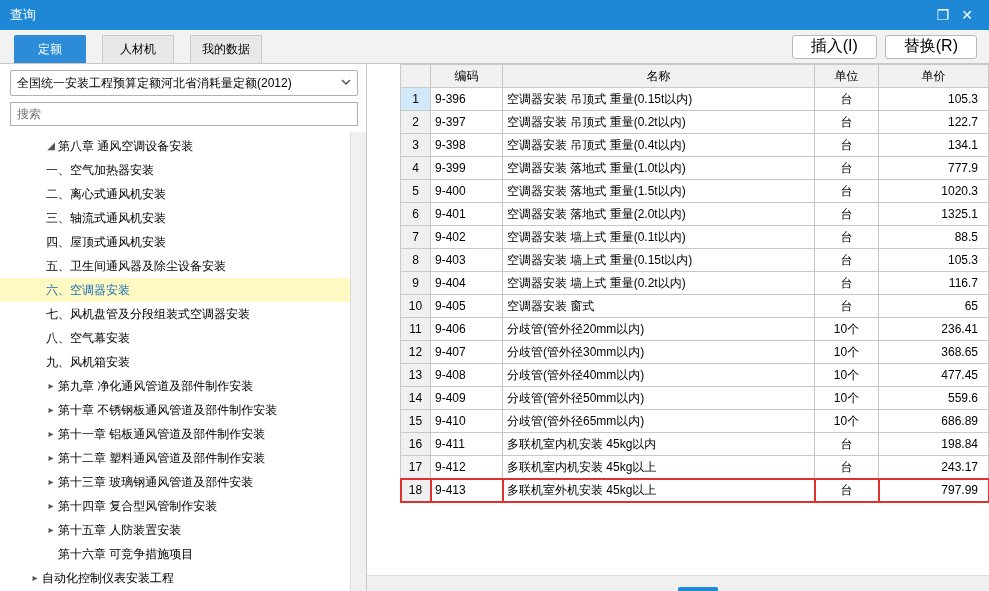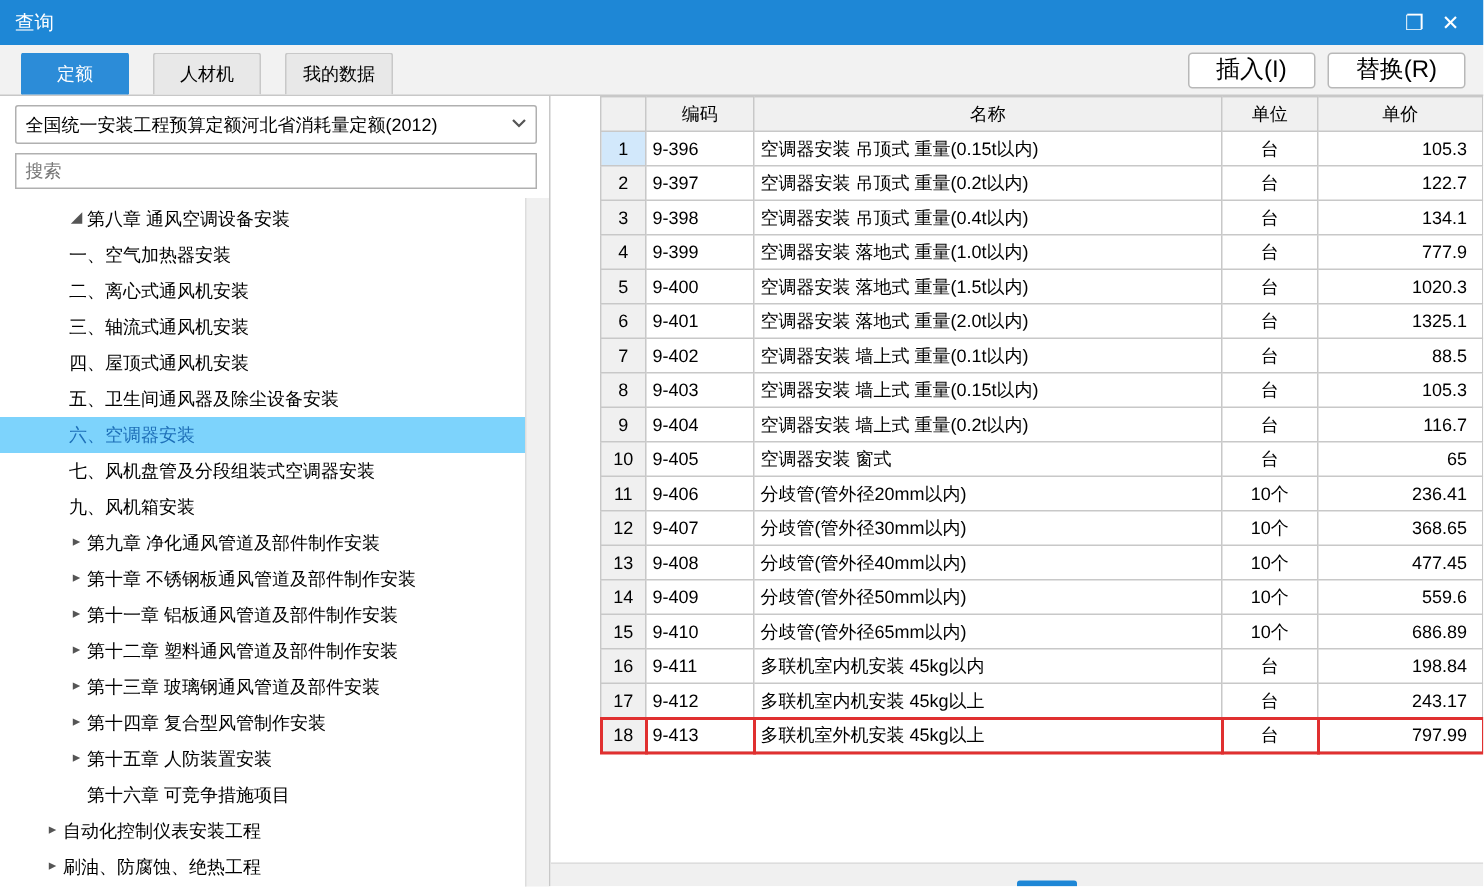--- a/index.html
+++ b/index.html
@@ -17,21 +17,21 @@
 .left { width: 367px; display: flex; flex-direction: column; border-right: 1px solid #c8c8c8; }
 .selectrow { padding: 6px 8px 4px 10px; text-align: right; }
 .select { width: 100%; height: 26px; border: 1px solid #b0b0b0; padding: 0 22px 0 6px; background: #fff; position: relative; display: flex; align-items: center; cursor: pointer; border-radius: 2px; }
 .select .chev { position: absolute; right: 6px; top: 6px; }
 .searchrow { padding: 2px 8px 6px 10px; }
 .search { width: 100%; height: 24px; border: 1px solid #b0b0b0; padding: 0 6px; font-size: 12px; background: #fff; }
 .tree { flex: 1; overflow-y: auto; padding: 2px 0 8px 0; position: relative; }
 .tree ul { list-style: none; }
 .tree li { line-height: 24px; white-space: nowrap; }
 .tree .row { display: flex; align-items: center; height: 24px; padding-right: 6px; cursor: pointer; }
-.tree .row.sel { background: #7dd3fc; color: #1e6fb8; }
+.tree .row.sel { background: #fef9c3; color: #1e6fb8; }
 .tree .tw { width: 14px; display: inline-flex; align-items: center; justify-content: center; color: #555; font-size: 10px; }
 .tree .lbl { }
 .indent-1 { padding-left: 28px; }
 .indent-2 { padding-left: 44px; }
 .indent-3 { padding-left: 32px; }
 .scrollbar-v { position: absolute; right: 0; top: 0; bottom: 0; width: 16px; background: #f0f0f0; border-left: 1px solid #ddd; }
 .right { flex: 1; display: flex; flex-direction: column; overflow: hidden; }
 .grid { flex: 1; overflow: auto; position: relative; padding-left: 33px; }
 table { border-collapse: collapse; width: 100%; }
 th, td { border: 1px solid #c8c8c8; height: 23px; font-size: 12px; padding: 0 4px; background: #fff; }
@@ -127,20 +127,26 @@
           </li>
           <li>
             <div class="row indent-3">
               <span class="tw"></span>
               <span class="lbl">七、风机盘管及分段组装式空调器安装</span>
             </div>
           </li>
           <li>
             <div class="row indent-3">
               <span class="tw"></span>
+              <span class="lbl">八、空气幕安装</span>
+            </div>
+          </li>
+          <li>
+            <div class="row indent-3">
+              <span class="tw"></span>
               <span class="lbl">九、风机箱安装</span>
             </div>
           </li>
           <li>
             <div class="row indent-2">
               <span class="tw">▸</span>
               <span class="lbl">第九章 净化通风管道及部件制作安装</span>
             </div>
           </li>
           <li>

